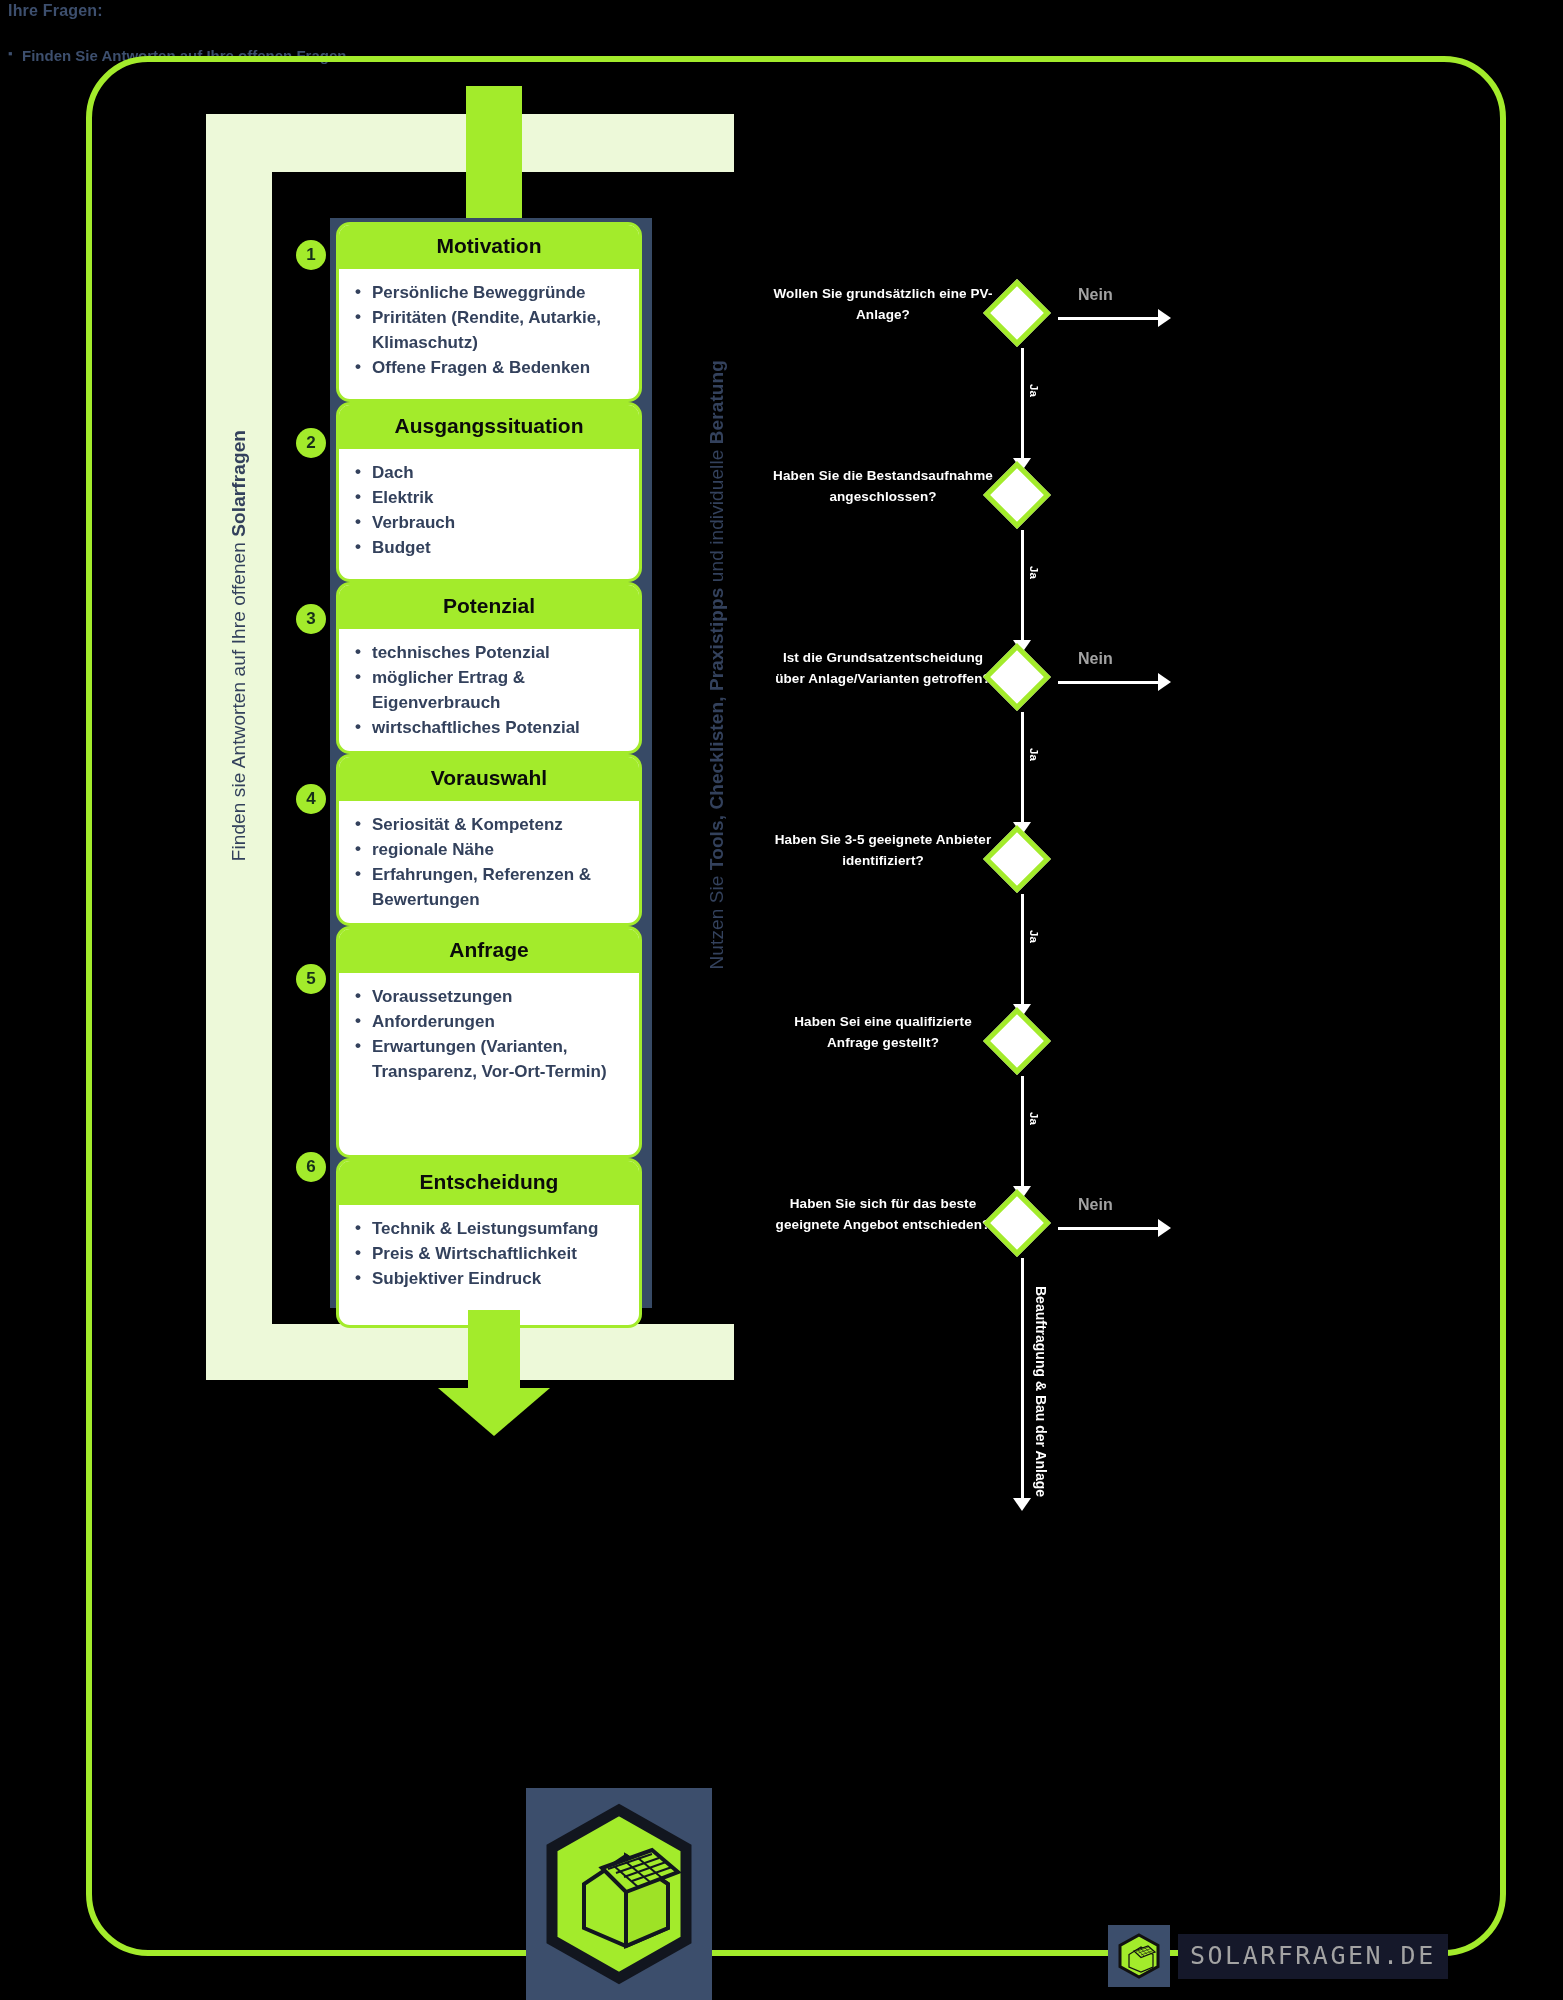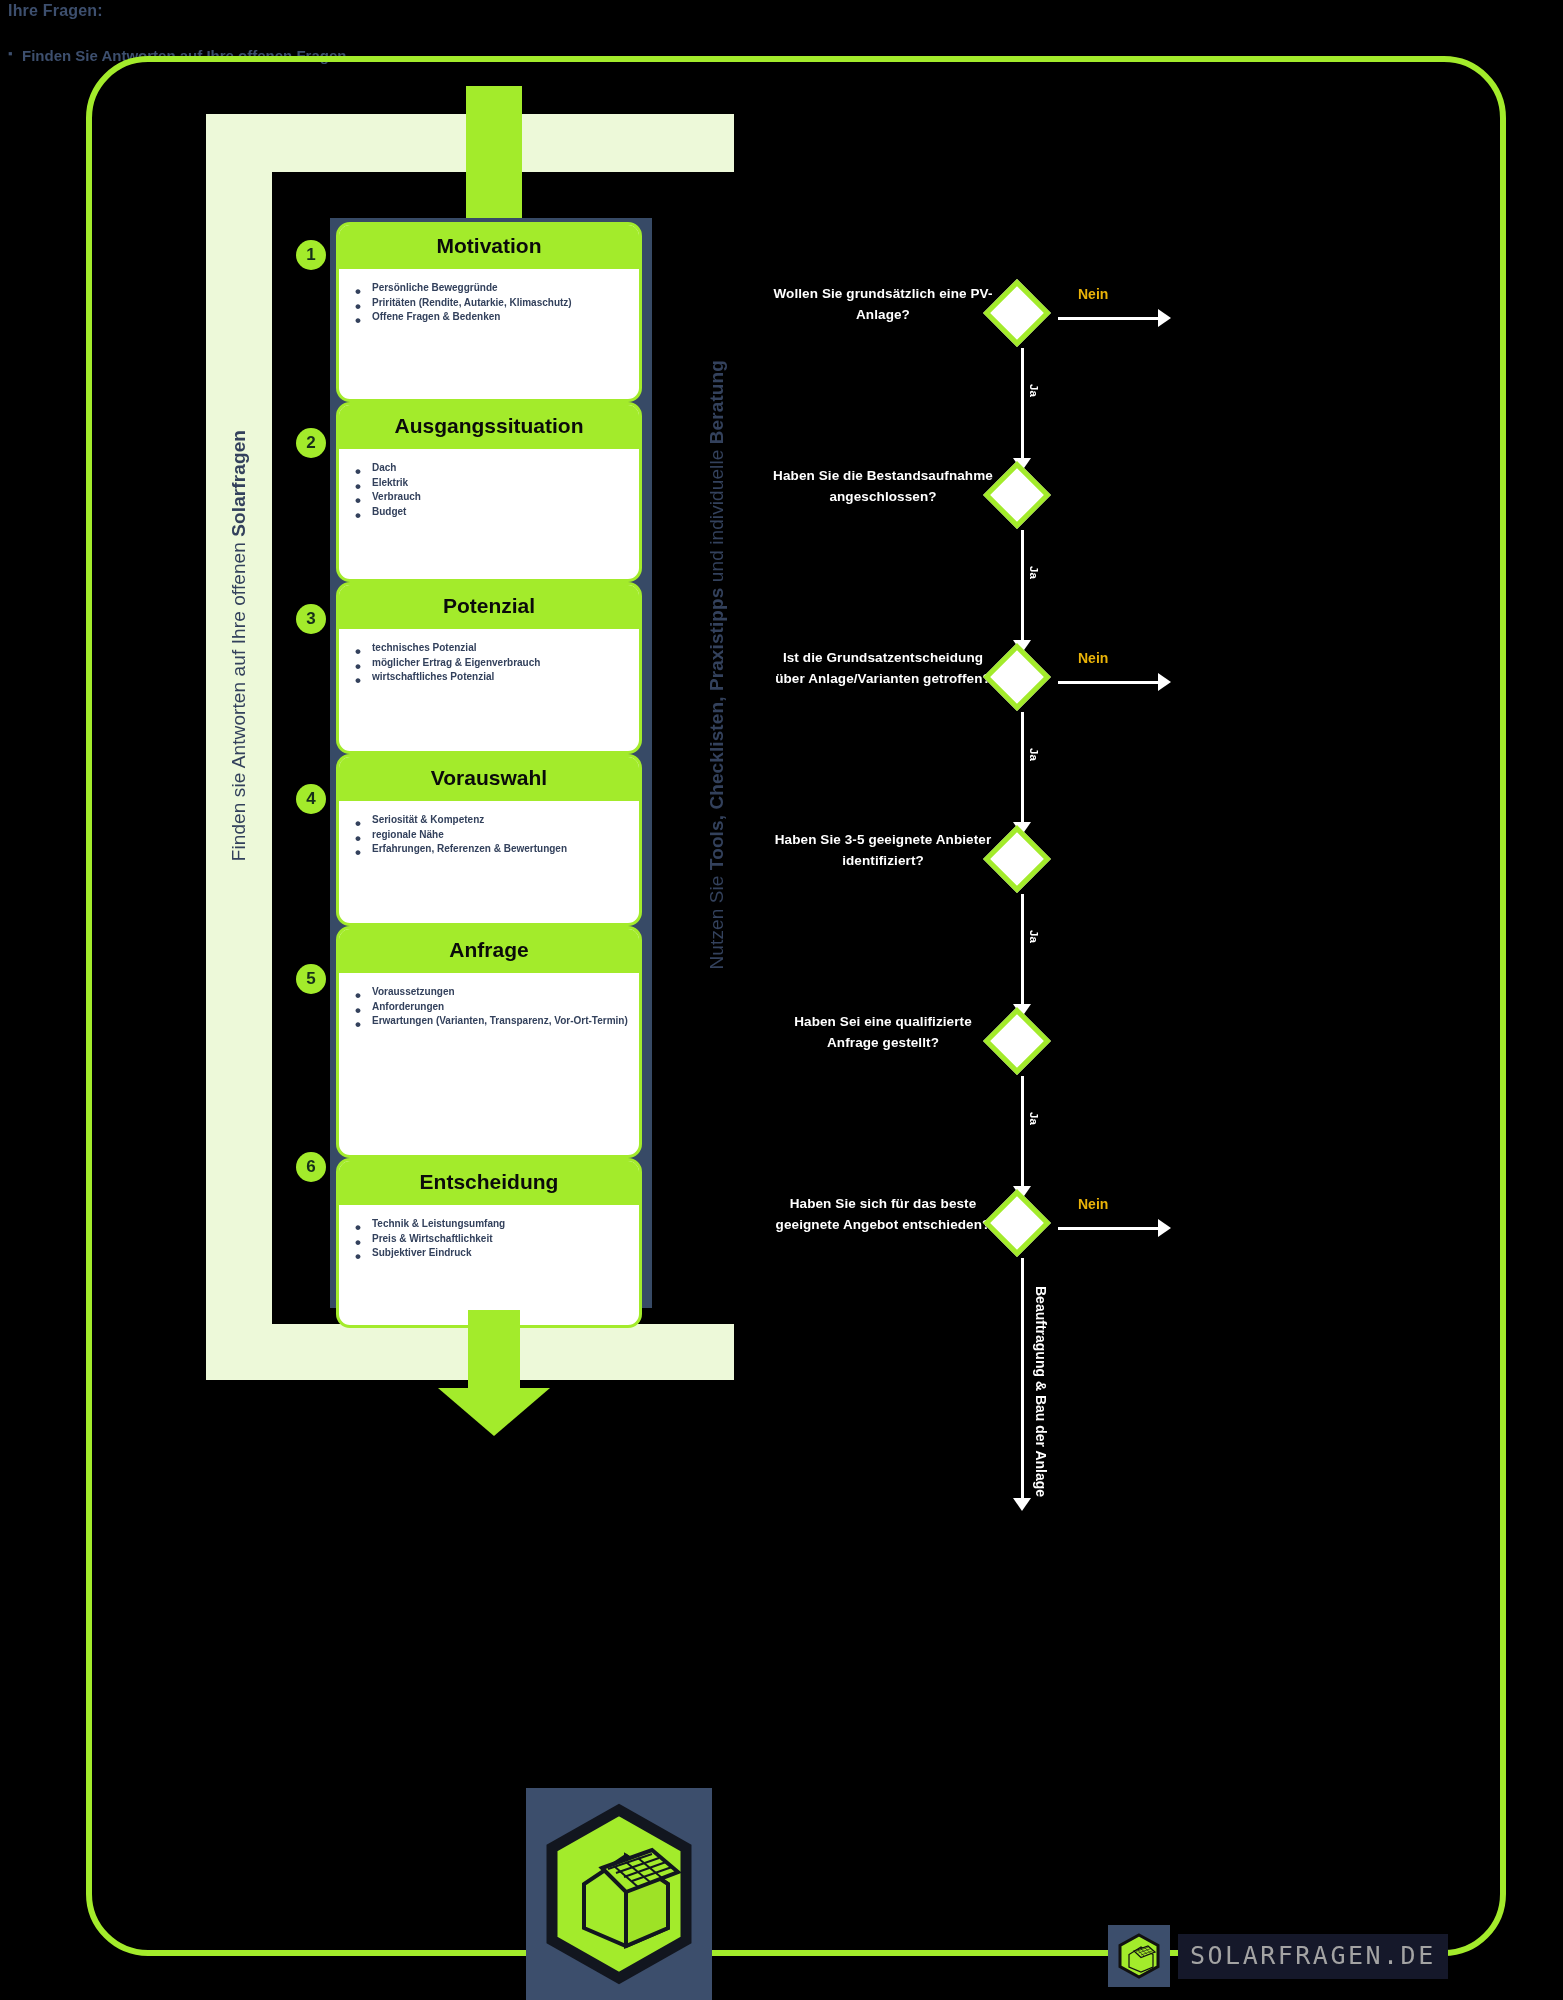--- a/index.html
+++ b/index.html
@@ -41,21 +41,21 @@
   #arrow-in { position:absolute; left:466px; top:86px; width:56px; height:140px;
               background:#a3eb2b; }
 
   
   #cards { position:absolute; left:336px; top:222px; width:306px; }
   .card { background:#fff; border:3px solid #a3eb2b; border-radius:14px;
           overflow:hidden; }
   .card .hd { background:#a3eb2b; color:#0b0b0b; font-size:21px; font-weight:bold;
               text-align:center; padding:9px 4px 11px; }
   .card ul { list-style:none; padding:12px 10px 14px 14px; }
-  .card li { color:#33415c; font-size:10px; font-weight:bold; line-height:1.47;
+  .card li { color:#33415c; font-size:17px; font-weight:bold; line-height:1.47;
              padding-left:19px; position:relative; }
   .card li:before { content:"\2022"; position:absolute; left:2px; top:-1px; font-size:17px; }
 
   
   .badge { position:absolute; left:296px; width:30px; height:30px; border-radius:50%;
            background:#a3eb2b; color:#16301a; font-size:17px; font-weight:bold;
            display:flex; align-items:center; justify-content:center; }
 
   
   #arrow-out { position:absolute; left:468px; top:1310px; width:52px; height:86px;
@@ -75,21 +75,21 @@
   .dia { position:absolute; width:48px; height:48px; background:#fff;
          border:5px solid #a3eb2b; transform:rotate(45deg); }
   .vline { position:absolute; width:3px; background:#fff; }
   .vhead { position:absolute; width:0; height:0;
            border-left:9px solid transparent; border-right:9px solid transparent;
            border-top:13px solid #fff; }
   .hline { position:absolute; height:3px; background:#fff; }
   .hhead { position:absolute; width:0; height:0;
            border-top:9px solid transparent; border-bottom:9px solid transparent;
            border-left:13px solid #fff; }
-  .nein { position:absolute; color:#eab308; font-size:14px; font-weight:bold; }
+  .nein { position:absolute; color:#a3a3a3; font-size:16px; font-weight:bold; }
   .ja { position:absolute; color:#fff; font-size:11.5px; font-weight:bold;
         writing-mode:vertical-rl; }
   #endcap { position:absolute; color:#fff; font-size:14px; font-weight:bold;
             writing-mode:vertical-rl; text-align:center; line-height:1.5; }
 
   
   #logo { position:absolute; left:1108px; top:1925px; display:flex; align-items:center; }
   #logo .mark { width:62px; height:62px; background:#3c4e6c;
                 display:flex; align-items:center; justify-content:center; }
   #logo .wordbox { background:#15182a; padding:7px 12px 9px; margin-left:8px; }

